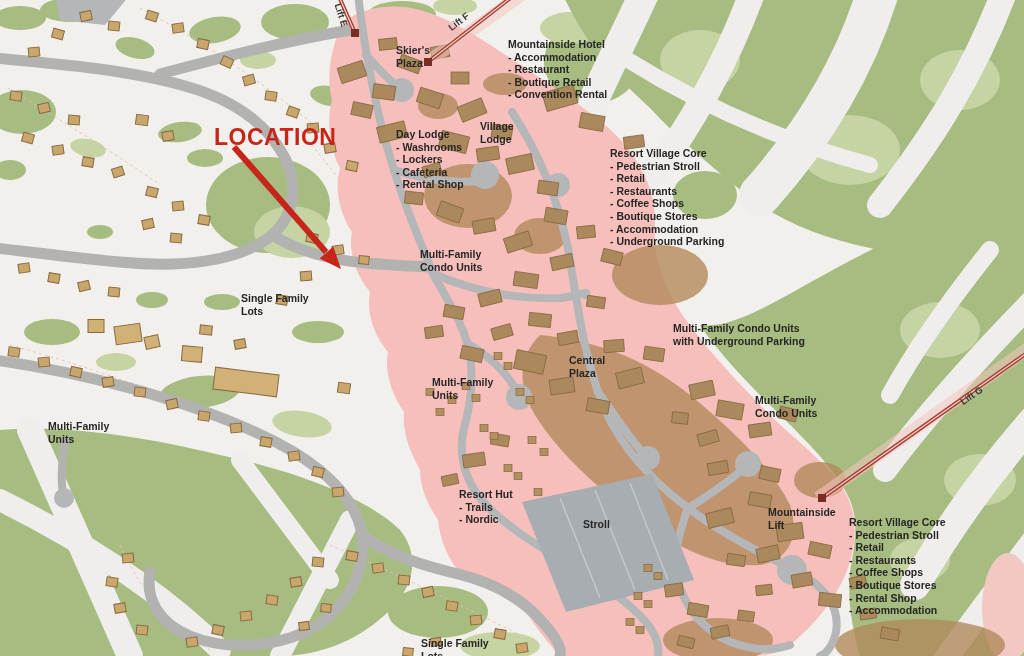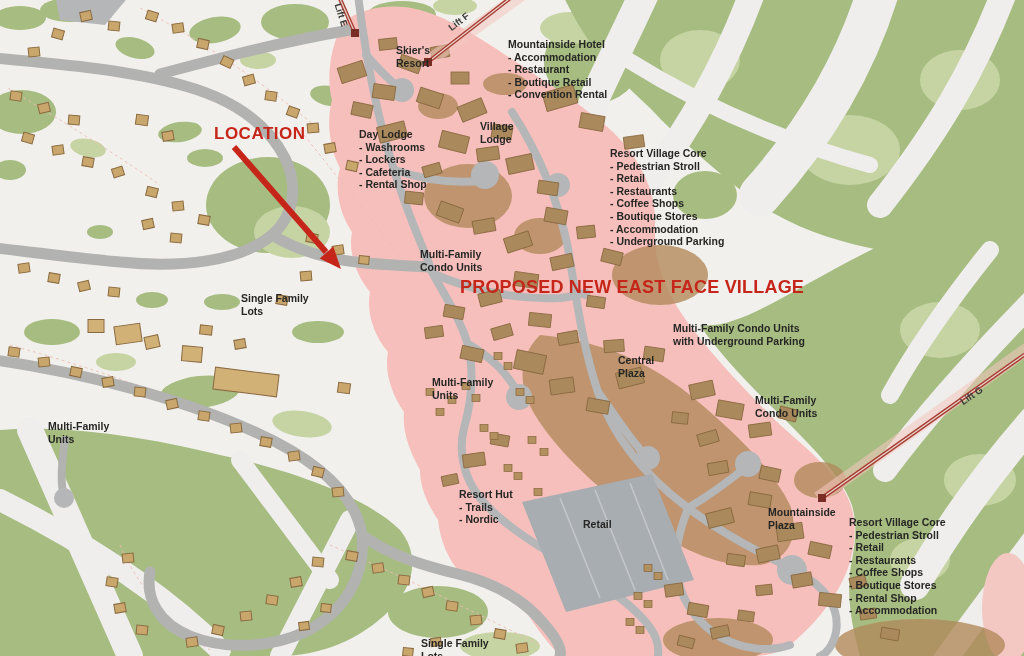--- a/index.html
+++ b/index.html
@@ -26,21 +26,21 @@
   .lift-corridor{stroke:rgba(244,198,192,.55);stroke-width:13;fill:none;}
   .lift-line{stroke:var(--lift-red,#a83c32);stroke-width:4;fill:none;}
   .lift-core{stroke:#e8d8d0;stroke-width:1.2;fill:none;}
   .lift-terminal{fill:#7a2d24;}
   .arrow-line{stroke:var(--callout-red,#c6261a);stroke-width:6;fill:none;}
   .arrow-head{fill:var(--callout-red,#c6261a);}
   
   .map-label{position:absolute;font-weight:bold;font-size:10.5px;line-height:1.2;
              color:var(--text-dark,#262624);white-space:pre-line;}
   .red-label{color:var(--callout-red,#c6261a);}
-  .loc-label{font-size:17px;letter-spacing:.5px;}
+  .loc-label{font-size:23px;letter-spacing:.5px;}
   .banner-label{font-size:18px;letter-spacing:.2px;white-space:nowrap;}
   .lift-label{font-size:9.5px;color:#3a3a38;transform-origin:0 0;white-space:nowrap;}
 </style>
 </head>
 <body>
 
 <div id="stage">
 
   <svg id="mapsvg" width="1024" height="656" viewBox="0 0 1024 656">
 
@@ -360,68 +360,67 @@
       <rect class="lift-terminal" x="818" y="494" width="8" height="8"></rect>
     </g>
 
     <g>
       <path class="arrow-line" d="M234,147 L326,252"></path>
       <polygon class="arrow-head" points="341,269 319.7,258.4 333.3,246.6"></polygon>
     </g>
   </svg>
 
   <div class="map-label red-label loc-label" style="left:214px;top:124px">LOCATION</div>
-  <div class="map-label red-label banner-label" style="left:460px;top:277px">PROPOSED NEW EAST FACE VILLAGE</div>
 
   <div class="map-label lift-label" style="left:343px;top:2px;transform:rotate(72deg)">Lift E</div>
   <div class="map-label lift-label" style="left:446px;top:24px;transform:rotate(-37deg)">Lift F</div>
   <div class="map-label lift-label" style="left:958px;top:398px;transform:rotate(-35deg)">Lift G</div>
 
   <div class="map-label" style="left:396px;top:44px">Skier's
-Resort</div>
+Plaza</div>
   <div class="map-label" style="left:508px;top:38px">Mountainside Hotel
 - Accommodation
 - Restaurant
 - Boutique Retail
 - Convention Rental</div>
-  <div class="map-label" style="left:359px;top:128px">Day Lodge
+  <div class="map-label" style="left:396px;top:128px">Day Lodge
 - Washrooms
 - Lockers
 - Cafeteria
 - Rental Shop</div>
   <div class="map-label" style="left:480px;top:120px">Village
 Lodge</div>
   <div class="map-label" style="left:610px;top:147px">Resort Village Core
 - Pedestrian Stroll
 - Retail
 - Restaurants
 - Coffee Shops
 - Boutique Stores
 - Accommodation
 - Underground Parking</div>
   <div class="map-label" style="left:420px;top:248px">Multi-Family
 Condo Units</div>
   <div class="map-label" style="left:241px;top:292px">Single Family
 Lots</div>
   <div class="map-label" style="left:673px;top:322px">Multi-Family Condo Units
 with Underground Parking</div>
-  <div class="map-label" style="left:618px;top:354px">Central
+  <div class="map-label" style="left:569px;top:354px">Central
 Plaza</div>
   <div class="map-label" style="left:432px;top:376px">Multi-Family
 Units</div>
   <div class="map-label" style="left:755px;top:394px">Multi-Family
 Condo Units</div>
   <div class="map-label" style="left:48px;top:420px">Multi-Family
 Units</div>
   <div class="map-label" style="left:459px;top:488px">Resort Hut
 - Trails
 - Nordic</div>
-  <div class="map-label" style="left:583px;top:518px">Retail</div>
+  <div class="map-label" style="left:583px;top:518px">Stroll</div>
   <div class="map-label" style="left:768px;top:506px">Mountainside
-Plaza</div>
+Lift</div>
   <div class="map-label" style="left:849px;top:516px">Resort Village Core
 - Pedestrian Stroll
 - Retail
 - Restaurants
 - Coffee Shops
 - Boutique Stores
 - Rental Shop
 - Accommodation</div>
   <div class="map-label" style="left:421px;top:637px">Single Family
 Lots</div>

